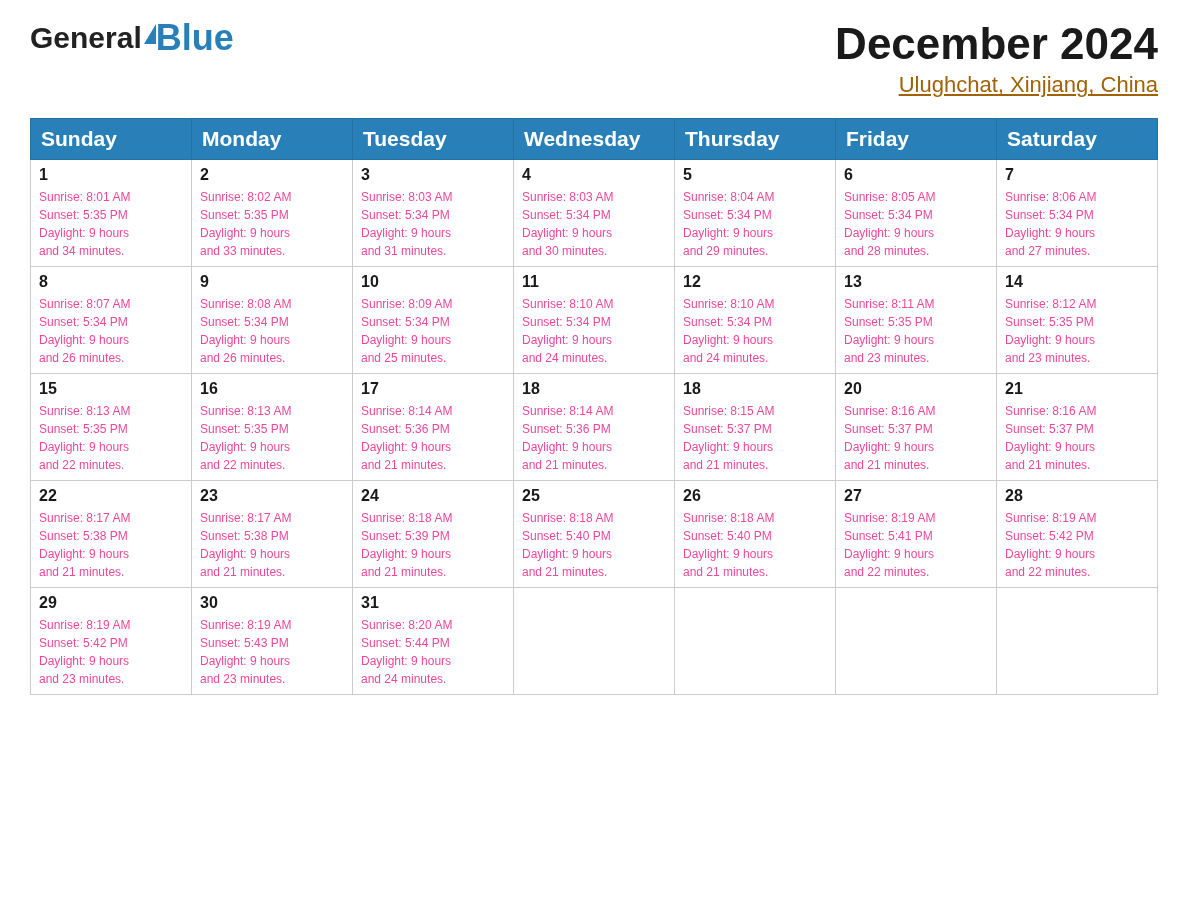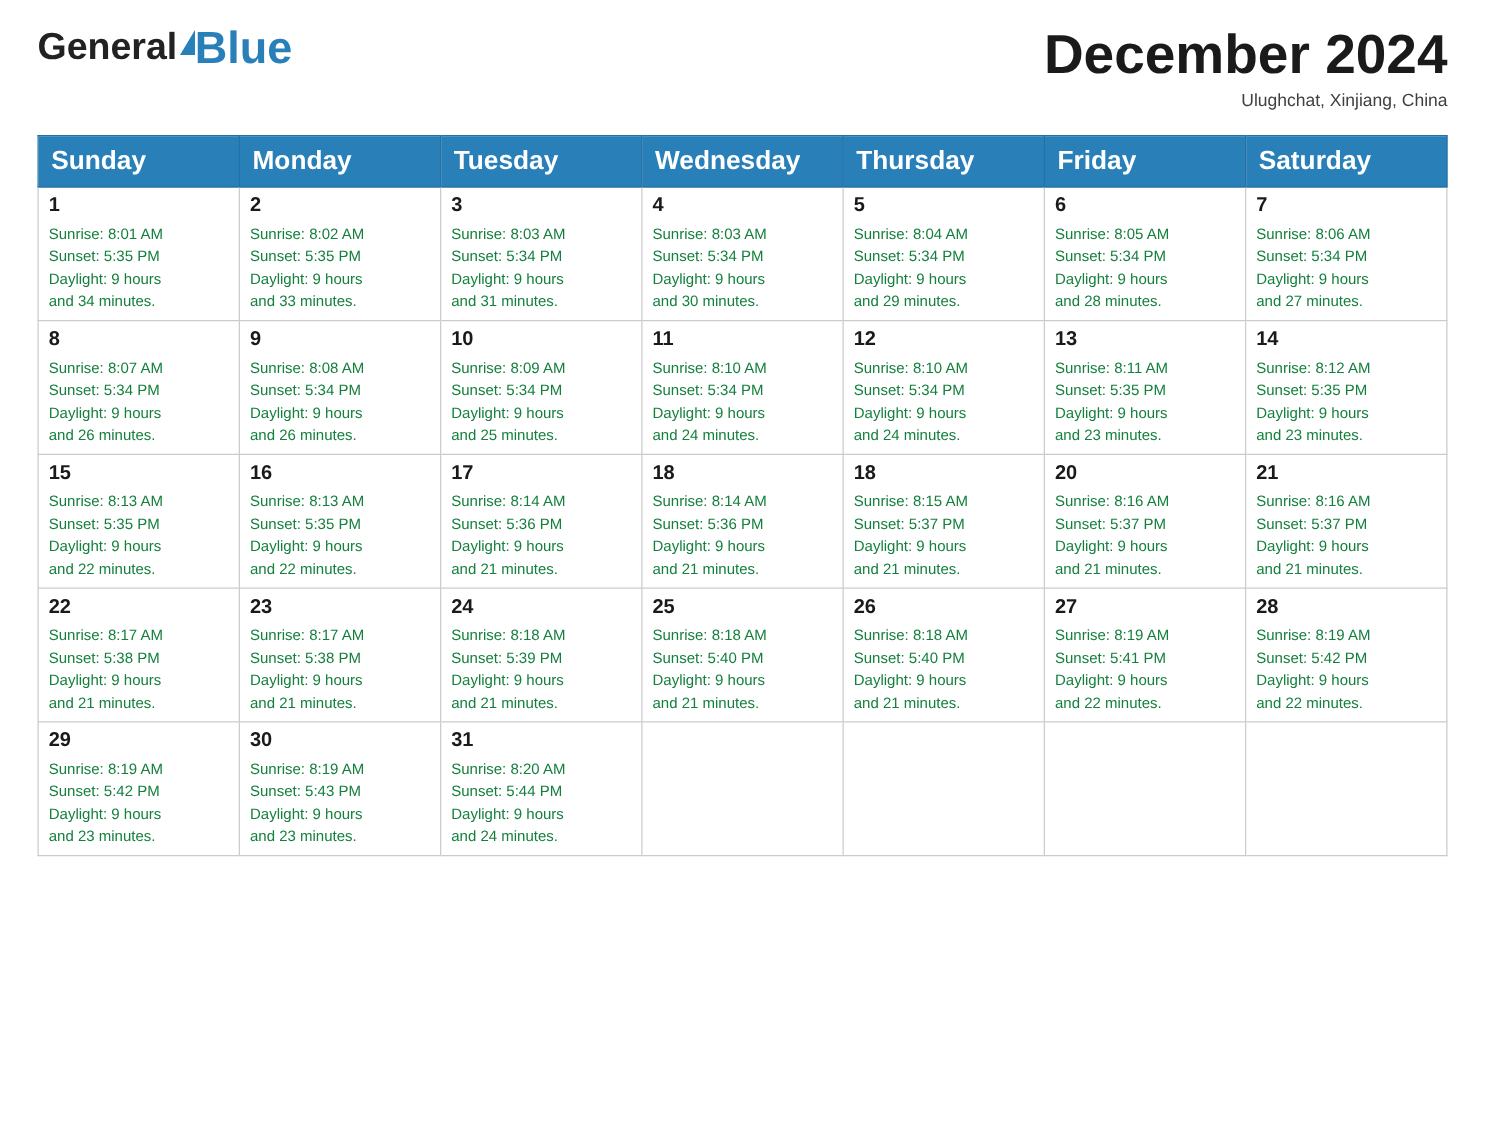--- a/index.html
+++ b/index.html
@@ -25,23 +25,24 @@
     .title-section {
       text-align: right;
     }
     .main-title {
       font-size: 44px;
       font-weight: bold;
       color: #1a1a1a;
       line-height: 1.1;
     }
     .subtitle {
-      font-size: 14px;
-      color: #404040;
+      font-size: 22px;
+      color: #a16207;
       margin-top: 4px;
+      text-decoration: underline;
     }
     .calendar {
       width: 100%;
       border-collapse: collapse;
     }
     .calendar thead th {
       background-color: #2980b9;
       color: #fff;
       font-size: 21px;
       font-weight: bold;
@@ -60,21 +61,21 @@
     }
     .day-number {
       font-size: 16px;
       font-weight: bold;
       color: #1a1a1a;
       display: block;
       margin-bottom: 4px;
     }
     .day-info {
       font-size: 12px;
-      color: #15803d;
+      color: #ec4899;
       line-height: 1.5;
     }
     .empty-cell {
       background: #fff;
     }
     .logo-row {
       display: flex;
       align-items: center;
     }
     .logo-text-general {

